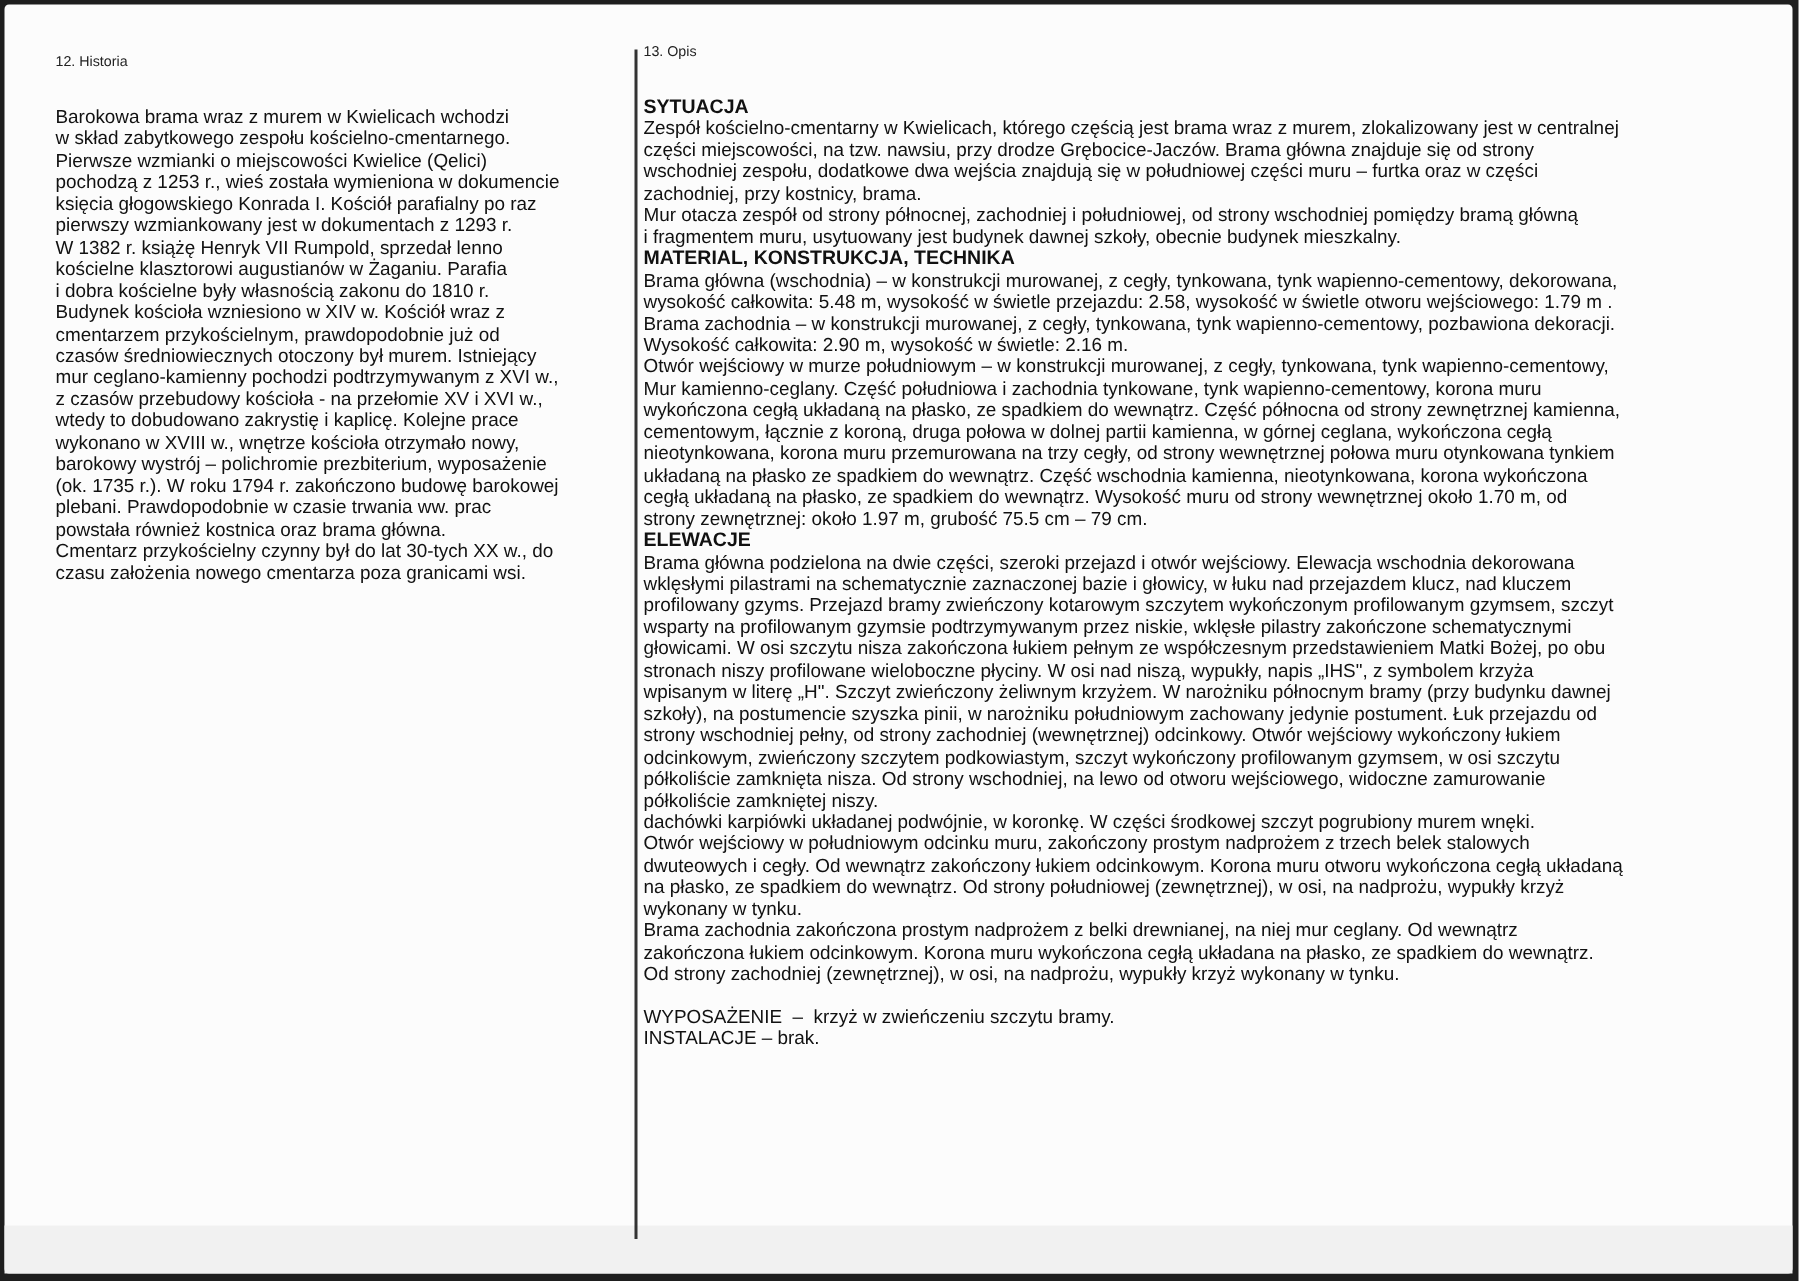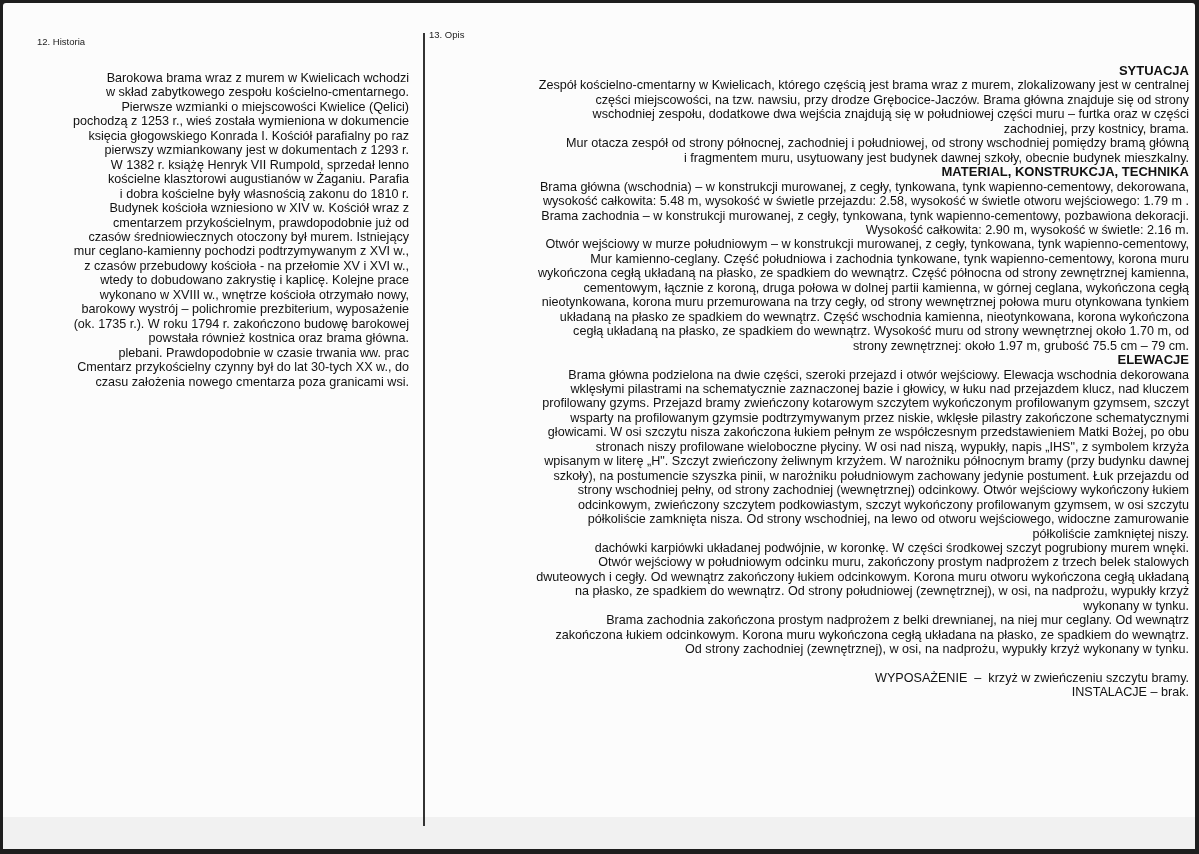--- a/index.html
+++ b/index.html
@@ -25,21 +25,21 @@
     position: absolute; left: 426px; top: 26px; width: 760px;
   }
   .divider {
     position: absolute; left: 420px; top: 30px; width: 2px; height: 793px;
     background: #333;
   }
   .section-label {
     font-size: 9.5px; line-height: 12px; margin: 0 0 23px 0; color: #222;
   }
   .body-text {
-    font-size: 12.6px; line-height: 14.45px; margin: 0; text-align: right;
+    font-size: 12.6px; line-height: 14.45px; margin: 0;
   }
   .line { display: block; white-space: nowrap; }
   .heading {
     font-weight: bold; font-size: 13px; line-height: 14.45px; display: block;
   }
   b { font-weight: normal; }
   .gap { display: block; height: 14.45px; }
 </style>
 </head>
 <body>
@@ -61,22 +61,22 @@
       <span class="line">i dobra kościelne były własnością zakonu do 1810 r.</span>
       <span class="line">Budynek kościoła wzniesiono w XIV w. Kościół wraz z</span>
       <span class="line">cmentarzem przykościelnym, prawdopodobnie już od</span>
       <span class="line">czasów średniowiecznych otoczony był murem. Istniejący</span>
       <span class="line">mur ceglano-kamienny pochodzi podtrzymywanym z XVI w.,</span>
       <span class="line">z czasów przebudowy kościoła - na przełomie XV i XVI w.,</span>
       <span class="line">wtedy to dobudowano zakrystię i kaplicę. Kolejne prace</span>
       <span class="line">wykonano w XVIII w., wnętrze kościoła otrzymało nowy,</span>
       <span class="line">barokowy wystrój – polichromie prezbiterium, wyposażenie</span>
       <span class="line">(ok. 1735 r.). W roku 1794 r. zakończono budowę barokowej</span>
+      <span class="line">plebani. Prawdopodobnie w czasie trwania ww. prac</span>
       <span class="line">powstała również kostnica oraz brama główna.</span>
-      <span class="line">plebani. Prawdopodobnie w czasie trwania ww. prac</span>
       <span class="line">Cmentarz przykościelny czynny był do lat 30-tych XX w., do</span>
       <span class="line">czasu założenia nowego cmentarza poza granicami wsi.</span>
     </div>
   </div>
 
   <div class="divider"></div>
 
   <div class="col-right">
     <div class="section-label">13. Opis</div>
     <div class="body-text">

